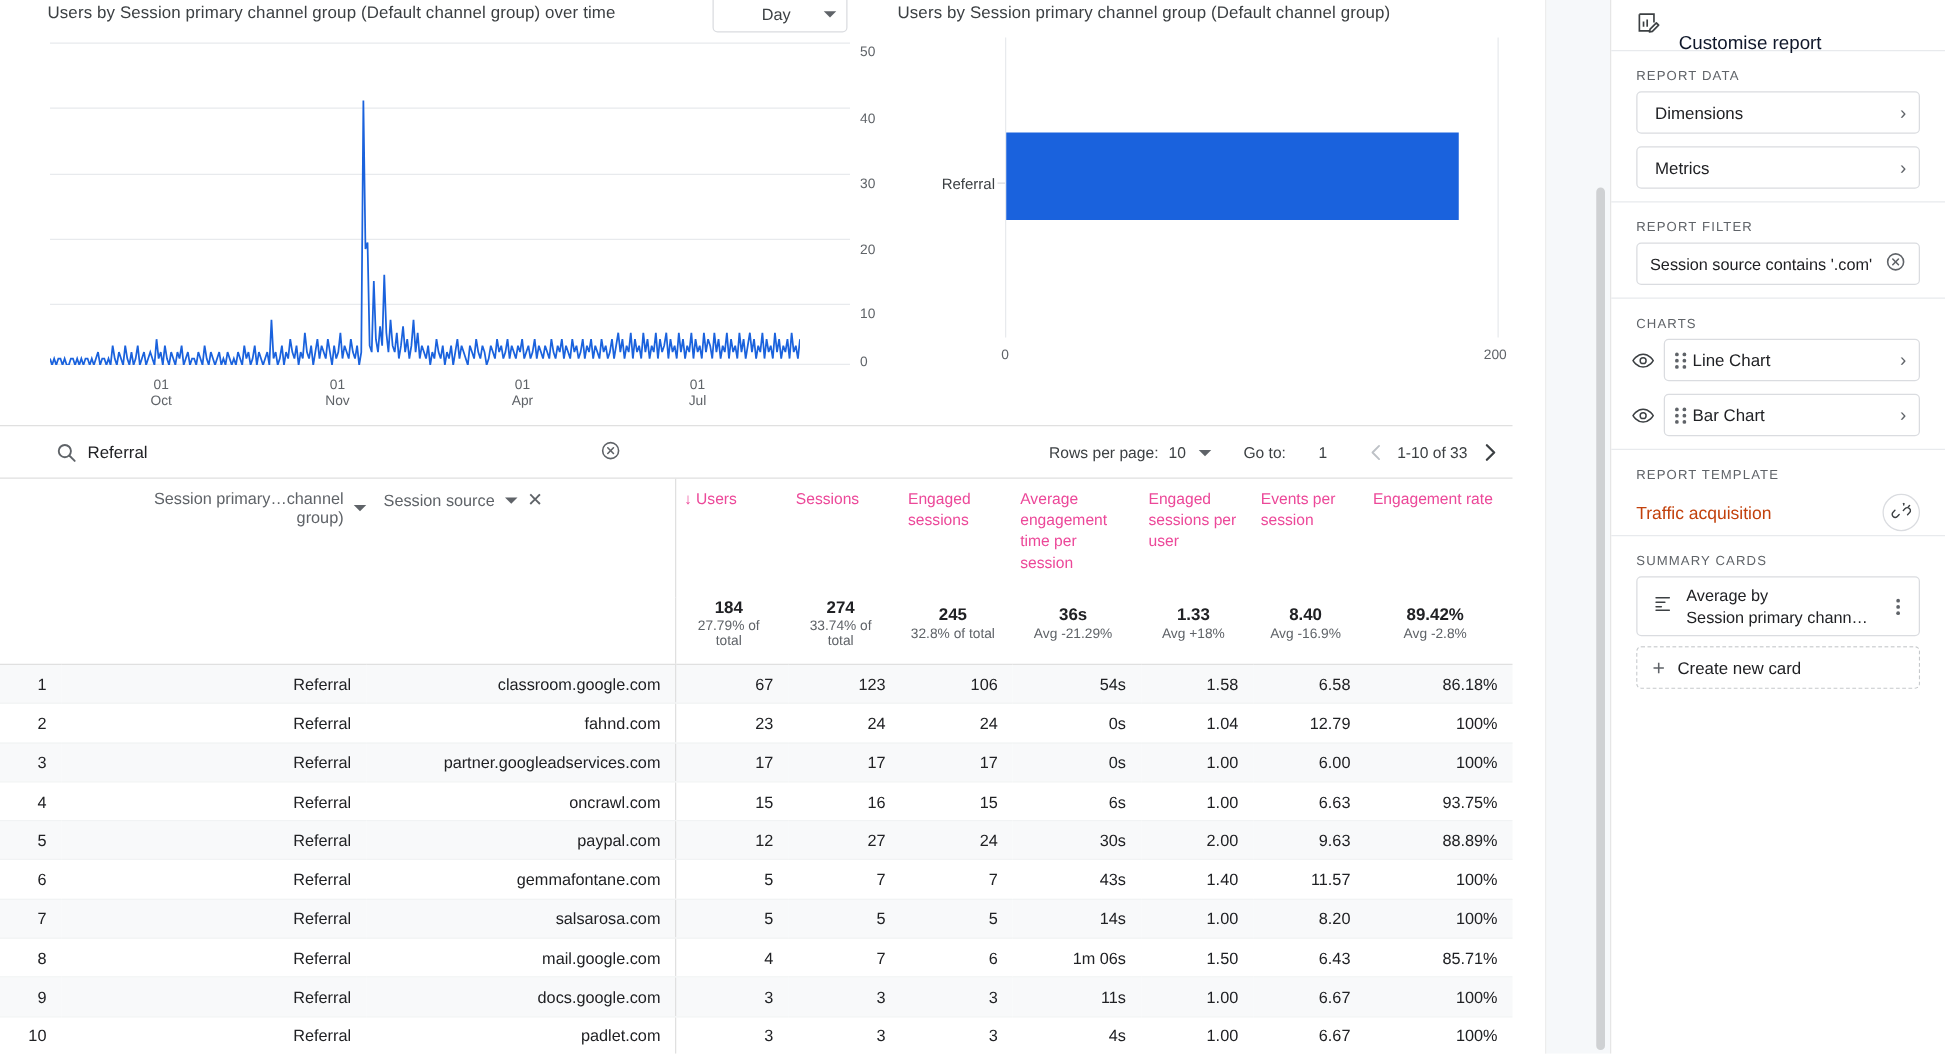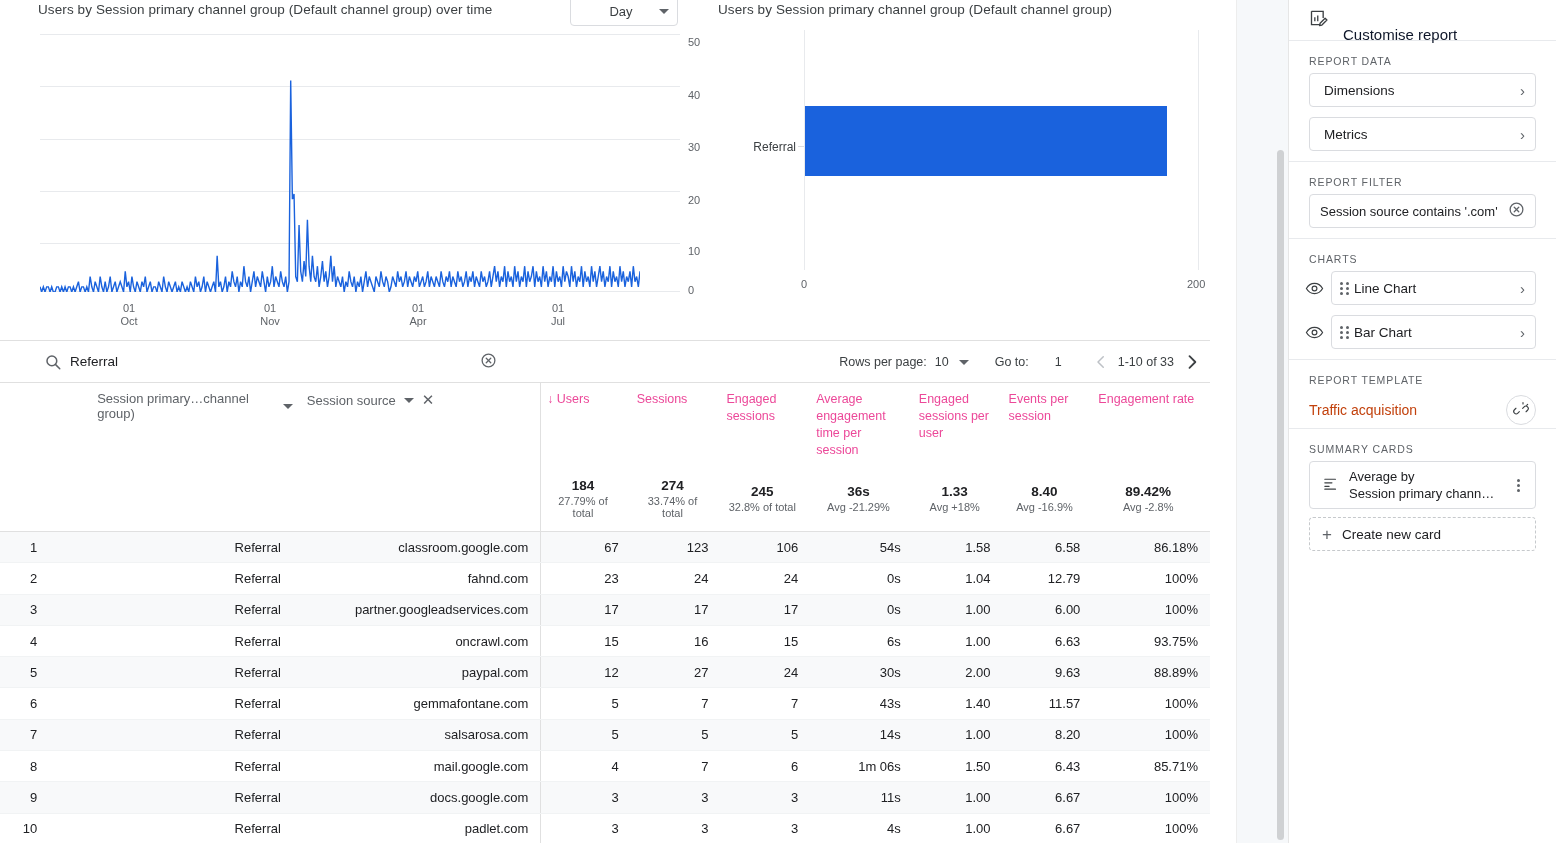--- a/index.html
+++ b/index.html
@@ -81,21 +81,21 @@
   .tbl { position: absolute; left: 0; top: 382px; width: 1210px; border-top: 1px solid #e0e0e0; }
   table { border-collapse: collapse; width: 1210px; table-layout: fixed; }
   col.c-idx { width: 46px; } col.c-dim1 { width: 228px; } col.c-dim2 { width: 232px; }
   col.c-m { width: 84px; } col.c-mwide { width: 96px; } col.c-last { width: 110px; }
 
   thead th { vertical-align: bottom; padding: 0; font-weight: normal; }
   .hdr-dim {
     height: 95px; text-align: left; vertical-align: top; padding-top: 8px;
     font-size: 13px; color: #5f6368;
   }
-  .dimchip { display: inline-flex; align-items: center; gap: 8px; cursor: pointer; }
+  .dimchip { display: inline-flex; align-items: center; gap: 8px; cursor: pointer; text-align: right; }
   .dim-x { cursor: pointer; color: #5f6368; font-size: 15px; }
   .hdr-metric {
     height: 95px; text-align: left; vertical-align: top; padding: 8px 12px 0 6px;
     font-size: 12.5px; color: #ec4899; line-height: 17px; cursor: pointer;
   }
   .hdr-metric .sortarrow { font-size: 12px; }
   .cell-border-l { border-left: 1px solid #e0e0e0; }
 
   .totrow td { padding: 0 12px 12px 6px; text-align: center; border-bottom: 1px solid #e0e0e0; }
   .tot-val { font-size: 13.5px; color: #202124; font-weight: bold; }

